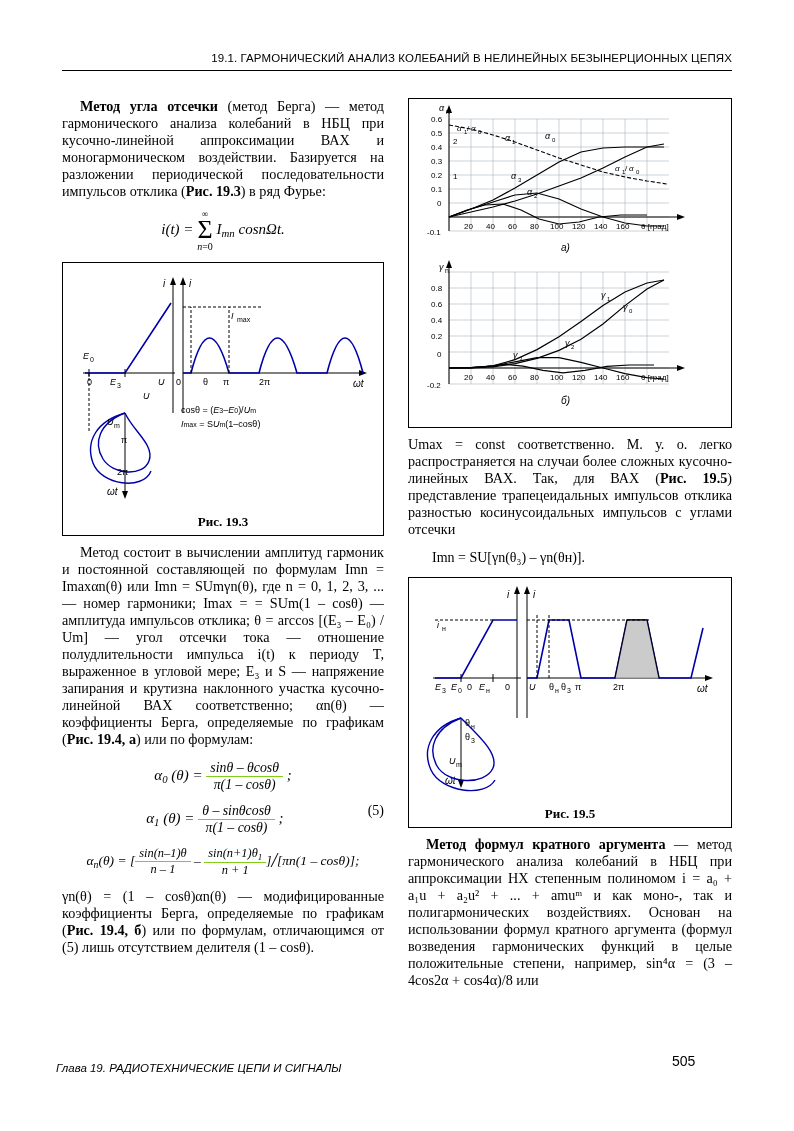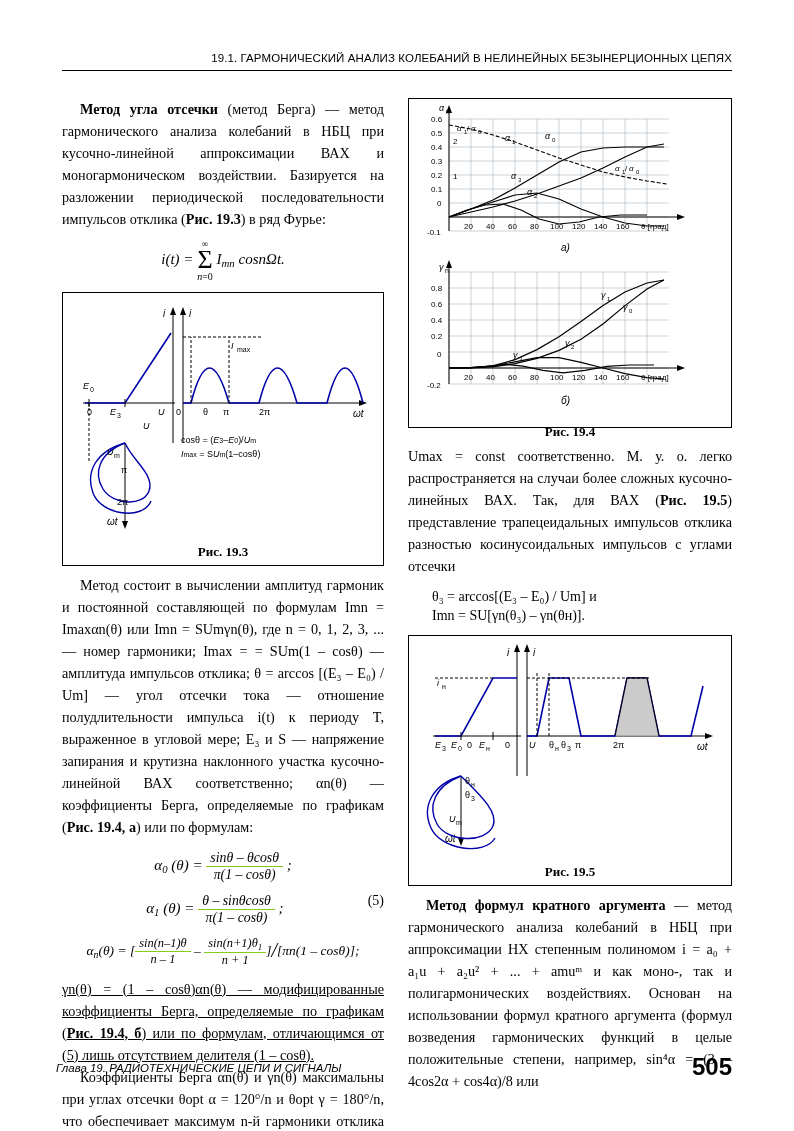--- a/index.html
+++ b/index.html
@@ -49,21 +49,21 @@
   }
   .col-right {
     position: absolute;
     left: 408px;
     top: 98px;
     width: 324px;
   }
   p.tx {
     margin: 0 0 0 0;
     font-size: 14.2px;
-    line-height: 22px;
+    line-height: 17px;
     text-align: justify;
     text-indent: 18px;
   }
   p.tx.ni { text-indent: 0; }
   .bold { font-weight: bold; }
   .ital { font-style: italic; }
   .sub { font-size: 0.72em; vertical-align: -0.28em; }
   .eqn {
     text-align: center;
     font-size: 15px;
@@ -106,23 +106,22 @@
     top: 1062px;
     font-size: 11.5px;
     font-style: italic;
     font-family: "Liberation Sans", sans-serif;
   }
   .footer-right {
     position: absolute;
     left: 672px;
     top: 1053px;
     width: 60px;
-    text-align: right;
-    font-size: 24px;
-    font-weight: bold;
+    font-size: 14px;
+    font-weight: normal;
     font-family: "Liberation Sans", sans-serif;
   }
   .eqnum { float: right; font-style: normal; font-size: 14px; }
   svg text { font-family: "Liberation Sans", sans-serif; }
 </style>
 </head>
 <body>
 
 <div class="page">
 
@@ -208,25 +207,24 @@
 
     <div class="eqn">
       α<span class="sub">1</span>&nbsp;(θ)&nbsp;=&nbsp;<span class="frac"><span class="num">θ&nbsp;–&nbsp;sinθcosθ</span><span class="den">π(1&nbsp;–&nbsp;cosθ)</span></span>&nbsp;;
       <span class="eqnum">(5)</span>
     </div>
 
     <div class="eqn" style="font-size:13.5px;">
       α<span class="sub ital">n</span>(θ)&nbsp;=&nbsp;[<span class="frac"><span class="num">sin(<span class="ital">n</span>–1)θ</span><span class="den"><span class="ital">n</span>&nbsp;–&nbsp;1</span></span>&nbsp;–&nbsp;<span class="frac"><span class="num">sin(<span class="ital">n</span>+1)θ<span class="sub">1</span></span><span class="den"><span class="ital">n</span>&nbsp;+&nbsp;1</span></span>]<span style="font-size:20px;vertical-align:-2px;">/</span>[π<span class="ital">n</span>(1&nbsp;–&nbsp;cosθ)];
     </div>
 
-    <p class="tx ni" style="margin-top:8px;text-decoration:underline;">
+    <p class="tx ni" style="margin-top:8px;">
       <span>γn(θ) = (1 – cosθ)αn(θ) — модифицированные коэффициенты Берга, определяемые по графикам (</span><span class="bold">Рис. 19.4, б</span><span>) или по формулам, отличающимся от (5) лишь отсутствием делителя (1 – cosθ).</span>
     </p>
 
-    <p class="tx">Коэффициенты Берга αn(θ) и γn(θ) максимальны при углах отсечки θopt α = 120°/n и θopt γ = 180°/n, что обеспечивает максимум n-й гармоники отклика при Imax = const или</p>
   </div>
 
   <div class="col-right">
 
     <div class="figbox" style="margin-top:0;">
       
       <svg width="322" height="165" viewBox="0 0 322 165">
 
         <g stroke="#9aa5b1" stroke-width="0.5">
           <line x1="40" y1="20" x2="40" y2="132"></line>
@@ -356,28 +354,26 @@
           <text x="198" y="43" font-size="6">1</text>
         <text x="214" y="52" font-size="9" font-style="italic">γ</text>
           <text x="220" y="55" font-size="6">0</text>
         <text x="156" y="88" font-size="9" font-style="italic">γ</text>
           <text x="162" y="91" font-size="6">2</text>
         <text x="104" y="100" font-size="9" font-style="italic">γ</text>
           <text x="110" y="103" font-size="6">3</text>
         <text x="152" y="146" font-size="10" font-style="italic">б)</text>
       </svg>
     </div>
-    <div class="figcap" style="margin-top:-14px;">Рис. 19.4</div>
 
     <p class="tx ni" style="margin-top:0;">
       <span>Umax = const соответственно. М. у. о. легко распространяется на случаи более сложных кусочно-линейных ВАХ. Так, для ВАХ (</span><span class="bold">Рис. 19.5</span><span>) представление трапецеидальных импульсов отклика разностью косинусоидальных импульсов с углами отсечки</span>
     </p>
 
     <div style="margin:10px 0 8px 24px; font-size:14px; line-height:19px;">
-      <div>θ₃ = arccos[(E₃ – E₀) / Um] и</div>
       <div>Imn = SU[γn(θ₃) – γn(θн)].</div>
     </div>
 
     <div class="figbox">
       <svg width="322" height="222" viewBox="0 0 322 222">
 
         <line x1="118" y1="12" x2="118" y2="140" stroke="#000"></line>
         <line x1="118" y1="100" x2="300" y2="100" stroke="#000"></line>
         <polygon points="118,8 115,16 121,16" fill="#000"></polygon>
         <polygon points="304,100 296,97 296,103" fill="#000"></polygon>

